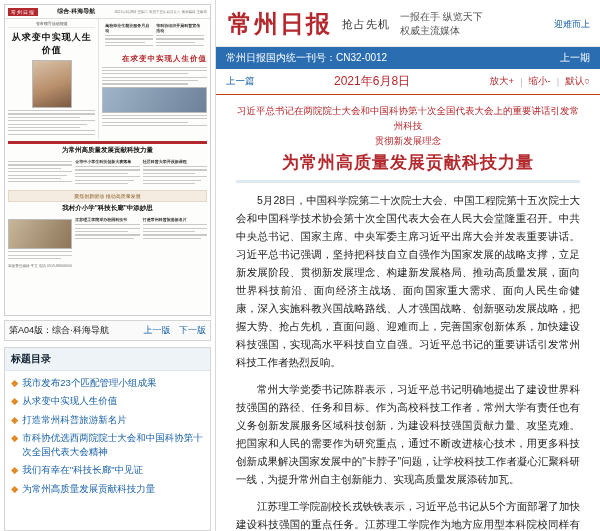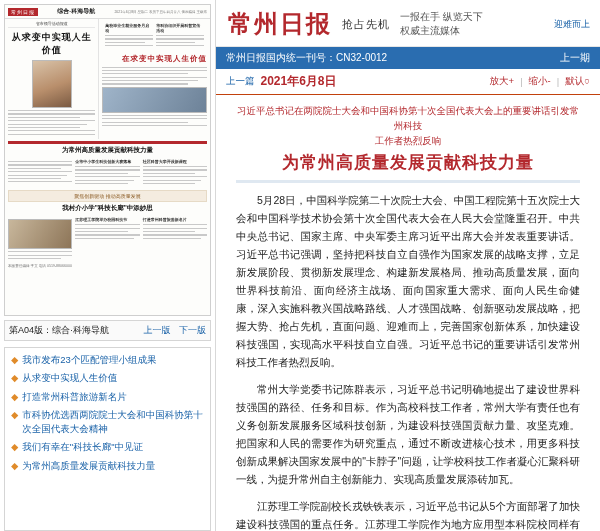--- a/index.html
+++ b/index.html
@@ -112,21 +112,21 @@
     display:flex; align-items:center; padding: 4px 10px;
   }
   .bluebar .right { margin-left:auto; }
 
   .toolbar {
     display:flex; align-items:center; gap:6px;
     padding: 4px 10px; border-bottom: 1px solid #c2410c;
     font-size: 9.5px; color:#1a62a8;
   }
   .toolbar .date {
-    flex:1; text-align:left; color:#b3282d; font-weight:bold; font-size:12px;
+    flex:1; text-align:center; color:#b3282d; font-weight:normal; font-size:12px;
   }
   .toolbar .zoom { color:#b3282d; }
   .toolbar .sep { color:#bbb; }
   .toolbar .prev { cursor:pointer; }
 
   .article { padding: 6px 20px 0 20px; overflow:hidden; }
   .kicker {
     font-size: 9.5px; color:#b3282d; line-height:1.6; text-align:center;
     margin: 2px 0 2px 0;
   }
@@ -287,20 +287,21 @@
 
     <div class="thumb-caption">
       <span>第A04版：综合·科海导航</span>
       <span class="pager">
         <span>上一版</span>
         <span>下一版</span>
       </span>
     </div>
 
     <div class="dir-box">
+      <div class="dir-title">标题目录</div>
       <div class="dir-list">
         <div class="dir-item">
           <span class="bullet">◆</span>
           <span class="txt">我市发布23个匹配管理小组成果</span>
         </div>
         <div class="dir-item">
           <span class="bullet">◆</span>
           <span class="txt">从求变中实现人生价值</span>
         </div>
         <div class="dir-item">
@@ -346,21 +347,21 @@
       <span class="zoom">放大+</span>
       <span class="sep">|</span>
       <span class="zoom">缩小-</span>
       <span class="sep">|</span>
       <span class="zoom">默认○</span>
     </div>
 
     <div class="article">
       <div class="kicker">
         <span>习近平总书记在两院院士大会和中国科协第十次全国代表大会上的重要讲话引发常州科技</span><br>
-        <span>工作者热烈反响</span>
+        <span>贯彻新发展理念</span>
       </div>
       <div class="headline">为常州高质量发展贡献科技力量</div>
       <div class="rule"></div>
       <div class="body-text">
         <p>5月28日，中国科学院第二十次院士大会、中国工程院第十五次院士大会和中国科学技术协会第十次全国代表大会在人民大会堂隆重召开。中共中央总书记、国家主席、中央军委主席习近平出席大会并发表重要讲话。习近平总书记强调，坚持把科技自立自强作为国家发展的战略支撑，立足新发展阶段、贯彻新发展理念、构建新发展格局、推动高质量发展，面向世界科技前沿、面向经济主战场、面向国家重大需求、面向人民生命健康，深入实施科教兴国战略路线、人才强国战略、创新驱动发展战略，把握大势、抢占先机，直面问题、迎难而上，完善国家创新体系，加快建设科技强国，实现高水平科技自立自强。习近平总书记的重要讲话引发常州科技工作者热烈反响。</p>
         <p>常州大学党委书记陈群表示，习近平总书记明确地提出了建设世界科技强国的路径、任务和目标。作为高校科技工作者，常州大学有责任也有义务创新发展服务区域科技创新，为建设科技强国贡献力量、攻坚克难。把国家和人民的需要作为研究重点，通过不断改进核心技术，用更多科技创新成果解决国家发展中的"卡脖子"问题，让学校科技工作者凝心汇聚科研一线，为提升常州自主创新能力、实现高质量发展添砖加瓦。</p>
         <p>江苏理工学院副校长戎铁铁表示，习近平总书记从5个方面部署了加快建设科技强国的重点任务。江苏理工学院作为地方应用型本科院校同样有着培养服务区域产业经济发展的人才的使命，我们要全面落实习近平总书记的重要讲话精神，进一步强化科技创新和贡献力核心的评价导向，激发师生的创新创造活力，自觉履行高水平科技自立自强的使命担当，为建设教育强国、科技强国做出更大贡献。</p>
       </div>
     </div>
 

